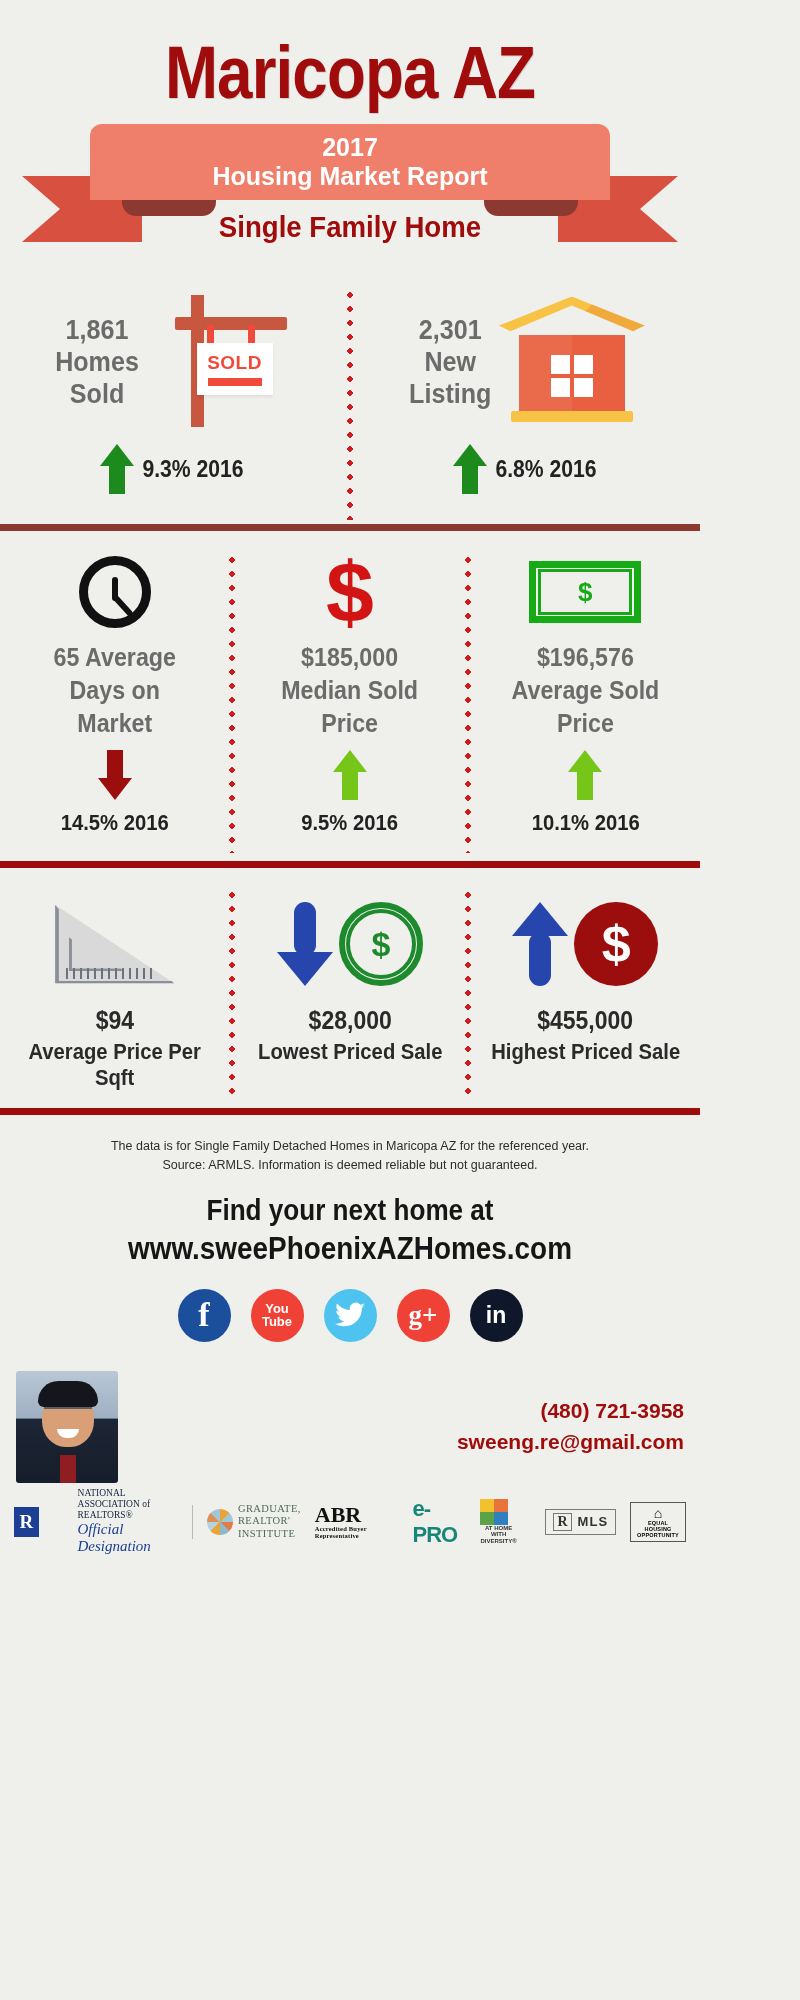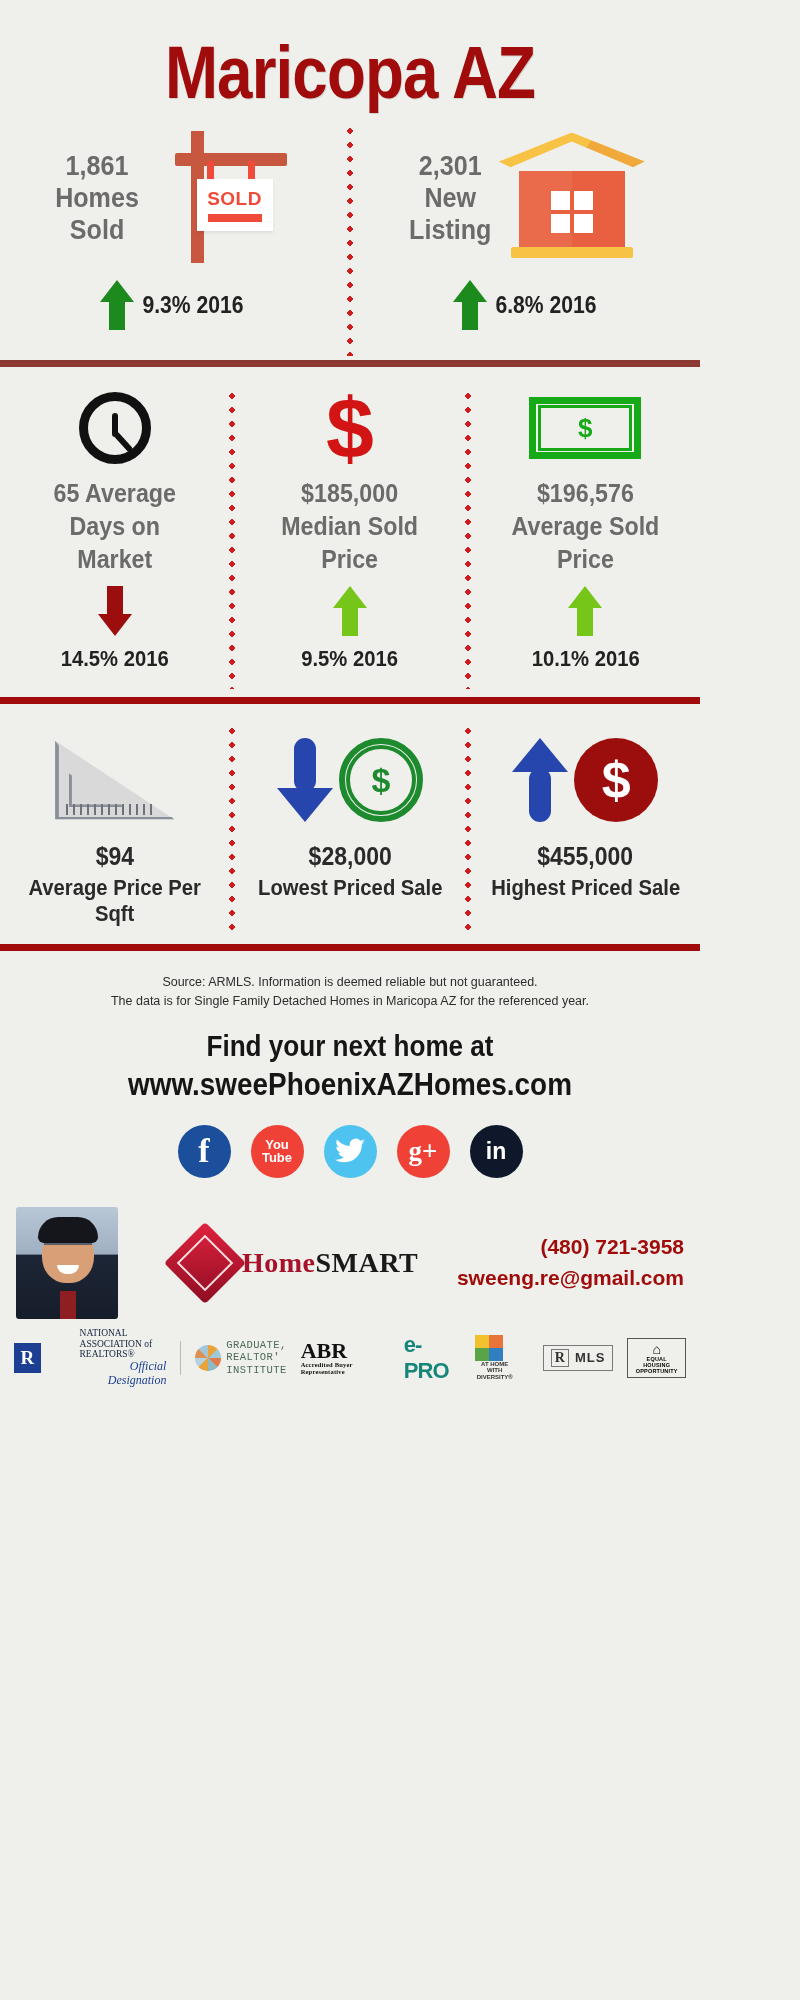--- a/index.html
+++ b/index.html
@@ -208,23 +208,23 @@
   .hsname .home{color:#a8112a;font-weight:bold;}
   .hsname .smart{color:#1a1a1a;font-weight:bold;}
   .contact{margin-left:auto;text-align:right;color:#a00b0b;font-weight:bold;line-height:1.45;}
   .contact div{font-size:21px;}
 
   .certbar{display:flex;align-items:center;gap:14px;padding:6px 14px 0 14px;height:60px;}
   .cert{display:flex;align-items:center;gap:5px;}
   .nar-box{width:30px;height:30px;background:#1c3f94;color:#fff;display:flex;align-items:center;justify-content:center;
     font-family:"Liberation Serif",serif;font-weight:bold;font-size:19px;}
   .nar-txt{font-family:"Liberation Serif",serif;font-size:9.5px;line-height:1.15;color:#14233f;margin-left:34px;}
-  .nar-txt em{display:block;color:#1c3f94;font-size:12px;text-align:right;}
+  .nar-txt em{display:block;color:#1c3f94;font-size:15px;}
   .vdiv{width:1px;height:34px;background:#b9b9b9;}
-  .gri-txt{font-family:Liberation Mono, monospace;font-size:10.5px;line-height:1.2;color:#4e6b57;letter-spacing:.4px;}
+  .gri-txt{font-family:Liberation Serif, serif;font-size:10.5px;line-height:1.2;color:#4e6b57;letter-spacing:.4px;}
   .pinw{width:26px;height:26px;border-radius:50%;
     background:conic-gradient(#e8a33d 0 45deg,#9ec9d8 45deg 90deg,#e07b4a 90deg 135deg,#8fb8c9 135deg 180deg,#e8a33d 180deg 225deg,#b5d3de 225deg 270deg,#dd8f55 270deg 315deg,#a3c6d6 315deg 360deg);}
   .abr{font-family:"Liberation Serif",serif;font-weight:bold;font-size:22px;color:#111;line-height:1;}
   .abr small{display:block;font-size:6.5px;font-weight:bold;letter-spacing:.2px;}
   .epro{font-weight:bold;font-size:22px;color:#16867a;font-family:"Liberation Sans",sans-serif;letter-spacing:-1px;}
   .divhouse{width:28px;height:26px;display:grid;grid-template-columns:1fr 1fr;grid-template-rows:1fr 1fr;}
   .divhouse i:nth-child(1){background:#f2c12e;}
   .divhouse i:nth-child(2){background:#e8743b;}
   .divhouse i:nth-child(3){background:#5ba347;}
   .divhouse i:nth-child(4){background:#2f7fc1;}
@@ -237,20 +237,31 @@
   .ehoicon{font-size:14px;line-height:1;}
   .ehotxt{font-size:5.5px;font-weight:bold;letter-spacing:.2px;}
 </style>
 </head>
 <body>
 
 <div class="page">
 
   <div class="title">Maricopa AZ</div>
 
+  <div class="ribbon-wrap">
+    <div class="ribbon-tail left"></div>
+    <div class="ribbon-tail right"></div>
+    <div class="ribbon-fold left"></div>
+    <div class="ribbon-fold right"></div>
+    <div class="ribbon-main">
+      <div class="ribbon-year">2017</div>
+      <div class="ribbon-sub">Housing Market Report</div>
+    </div>
+    <div class="subtitle">Single Family Home</div>
+  </div>
 
   <div class="sec1">
     <div class="col">
       <div class="s1row">
         <div class="bignum">
           <span>1,861</span><br>
           <span>Homes</span><br>
           <span>Sold</span>
         </div>
         <div class="soldsign">
@@ -418,22 +429,22 @@
           </div>
       </div>
       <div class="val3">$455,000</div>
       <div class="cap3">Highest Priced Sale</div>
     </div>
   </div>
 
   <div class="hrule dark"></div>
 
   <div class="disclaimer">
+    <div>The data is for Single Family Detached Homes in Maricopa AZ for the referenced year.</div>
     <div>Source: ARMLS. Information is deemed reliable but not guaranteed.</div>
-    <div>The data is for Single Family Detached Homes in Maricopa AZ for the referenced year.</div>
   </div>
 
   <div class="cta">
     <span class="l1">Find your next home at</span>
     <span class="l2">www.sweePhoenixAZHomes.com</span>
   </div>
 
   <div class="social">
     <div class="sbtn fb">
         <span class="fbg">f</span>
@@ -454,28 +465,20 @@
       </div>
   </div>
 
   <div class="agentrow">
     <div class="photo">
       <div class="face"></div>
       <div class="hair"></div>
       <div class="glass"></div>
       <div class="smile"></div>
       <div class="tie"></div>
-    </div>
-    <div class="brandlogo">
-      <div class="diamond">
-          <div class="g"></div>
-        </div>
-      <div class="hsname">
-        <span class="home">Home</span><span class="smart">SMART</span>
-      </div>
     </div>
     <div class="contact">
       <div>(480) 721-3958</div>
       <div>sweeng.re@gmail.com</div>
     </div>
   </div>
 
   <div class="certbar">
     <div class="cert">
       <div class="nar-box">R</div>

